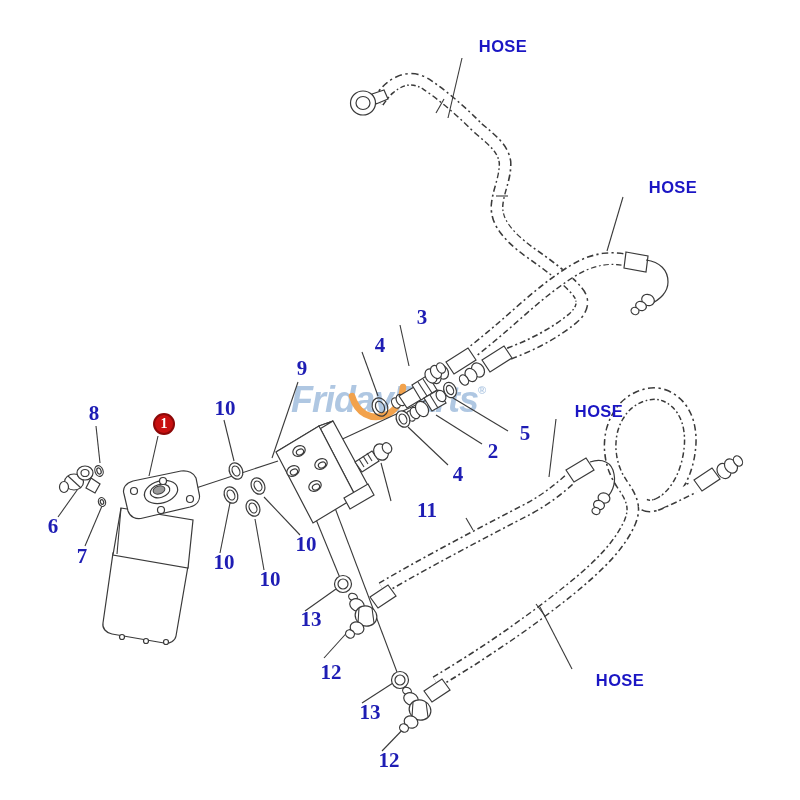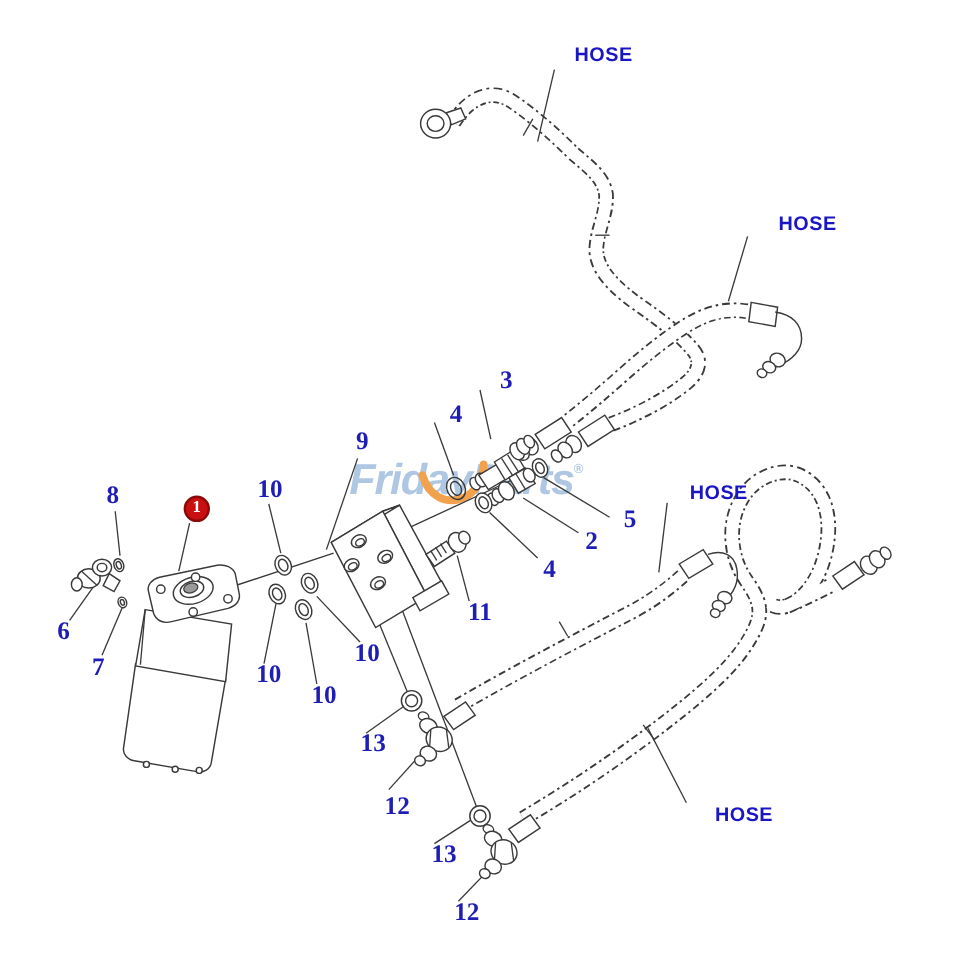--- a/index.html
+++ b/index.html
@@ -287,21 +287,21 @@
     <div class="num" style="left:302px;top:368px">9</div>
     <div class="num" style="left:225px;top:408px">10</div>
     <div class="num" style="left:224px;top:562px">10</div>
     <div class="num" style="left:270px;top:579px">10</div>
     <div class="num" style="left:306px;top:544px">10</div>
     <div class="num" style="left:422px;top:317px">3</div>
     <div class="num" style="left:380px;top:345px">4</div>
     <div class="num" style="left:458px;top:474px">4</div>
     <div class="num" style="left:493px;top:451px">2</div>
     <div class="num" style="left:525px;top:433px">5</div>
-    <div class="num" style="left:400px;top:510px">11</div>
+    <div class="num" style="left:427px;top:510px">11</div>
     <div class="num" style="left:311px;top:619px">13</div>
     <div class="num" style="left:331px;top:672px">12</div>
     <div class="num" style="left:370px;top:712px">13</div>
     <div class="num" style="left:389px;top:760px">12</div>
 
     <div class="balloon" style="left:164px;top:424px">
       <span>1</span>
     </div>
   </div>
 </div>

